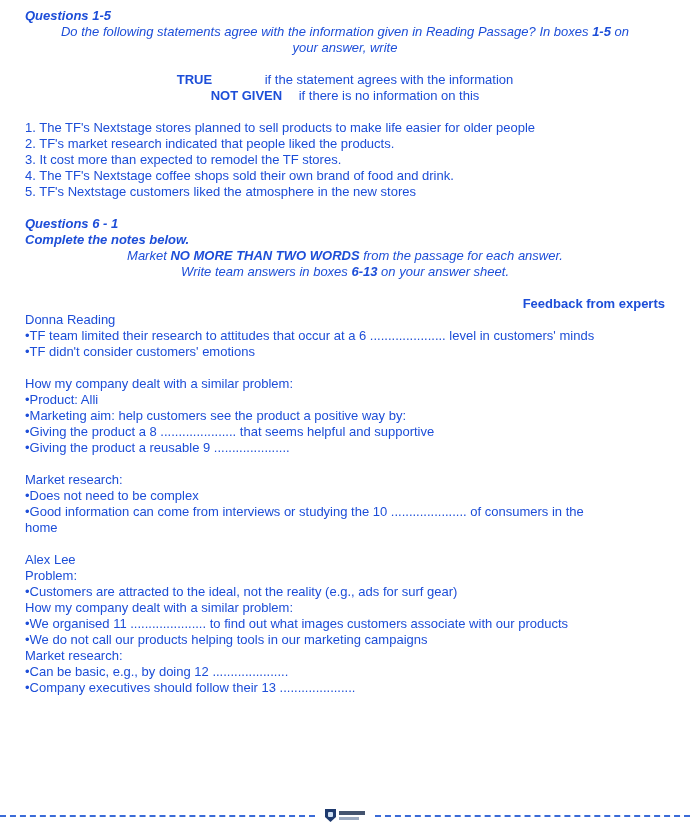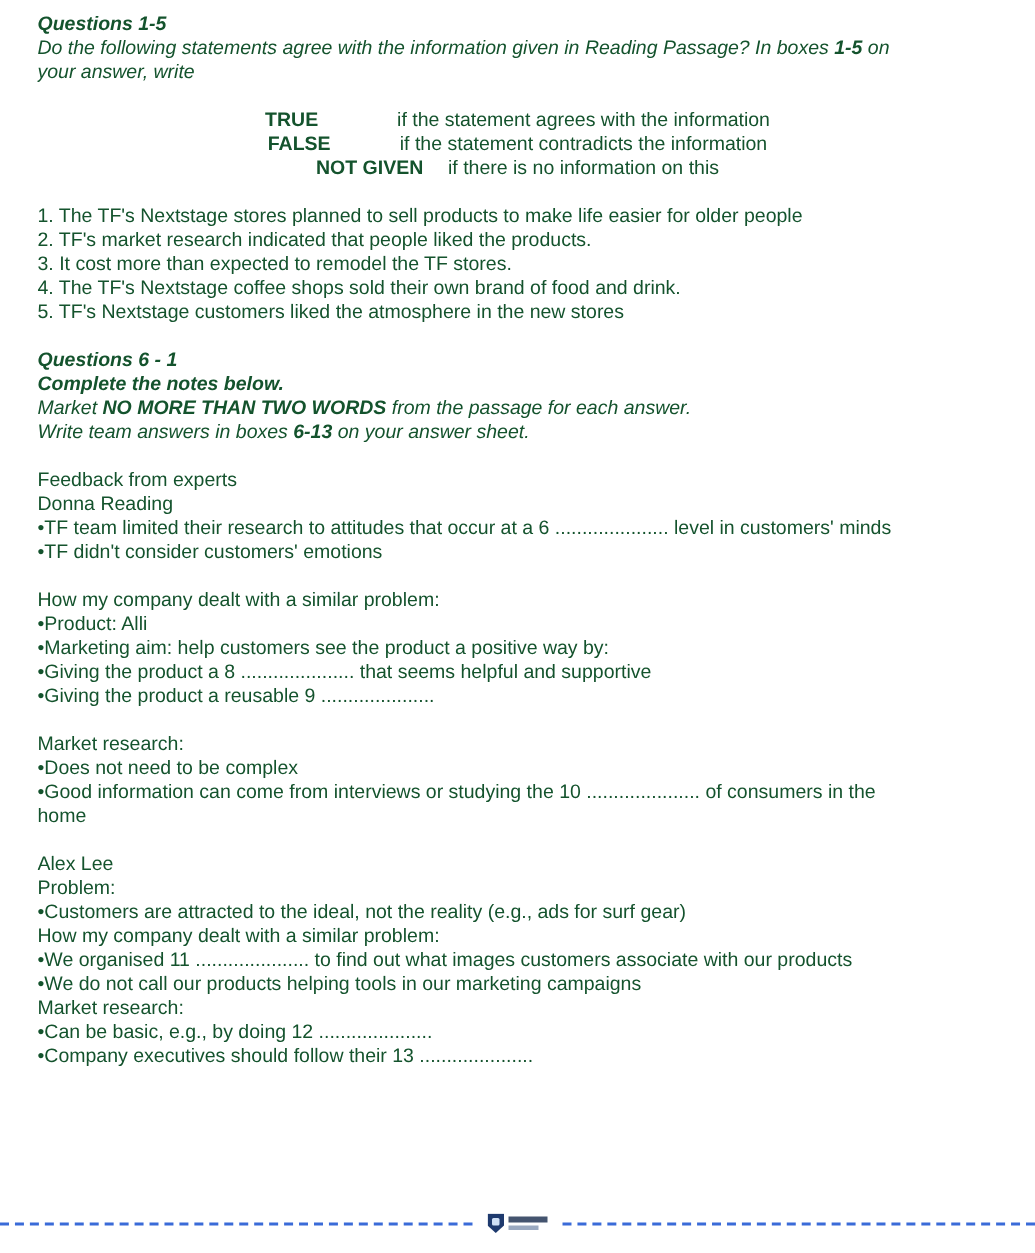--- a/index.html
+++ b/index.html
@@ -4,32 +4,32 @@
 <style>
   html, body { margin: 0; padding: 0; background: #ffffff; }
   .page {
     position: relative;
     width: 690px;
     height: 835px;
     background: #ffffff;
     font-family: "Liberation Sans", sans-serif;
     font-size: 13px;
     line-height: 16px;
-    color: #14532d;
+    color: #1d4ed8;
     overflow: hidden;
     box-sizing: border-box;
   }
   .content { padding: 8px 25px 0 25px; }
   .line { white-space: pre; min-height: 16px; overflow: hidden; }
   .h  { font-weight: bold; font-style: italic; }
-  .i  { font-style: italic; }
+  .i  { font-style: italic; text-align: center; }
   .i b { font-weight: bold; font-style: italic; }
   .opt { display: flex; justify-content: center; }
   .optlabel { font-weight: bold; flex: 0 0 88px; }
-  .center-h { text-align: left; font-weight: normal; }
+  .center-h { text-align: right; font-weight: bold; }
   .footer {
     position: absolute;
     left: 0; right: 0; bottom: 13px;
     display: flex;
     align-items: center;
   }
   .dash { flex: 1; border-top: 2px dashed #3a6bd8; height: 0; }
   .logo { display: flex; align-items: center; gap: 3px; margin: 0 10px; }
   .shield {
     width: 11px; height: 13px;
@@ -58,21 +58,20 @@
     <div>
       <div class="line h">Questions 1-5</div>
       <div class="line i"><span>Do the following statements agree with the information given in Reading Passage? In boxes </span><b>1-5</b><span> on</span></div>
       <div class="line i">your answer, write</div>
       <div class="line"></div>
 
       <div>
 
           <div class="line opt"><span class="optlabel">TRUE</span><span>if the statement agrees with the information</span></div>
 
-          <div class="line opt"><span class="optlabel">FALSE</span><span>if the statement contradicts the information</span></div>
 
           <div class="line opt"><span class="optlabel">NOT GIVEN</span><span>if there is no information on this</span></div>
         </div>
       <div class="line"></div>
 
       <div>
 
           <div class="line">1. The TF's Nextstage stores planned to sell products to make life easier for older people</div>
 
           <div class="line">2. TF's market research indicated that people liked the products.</div>

